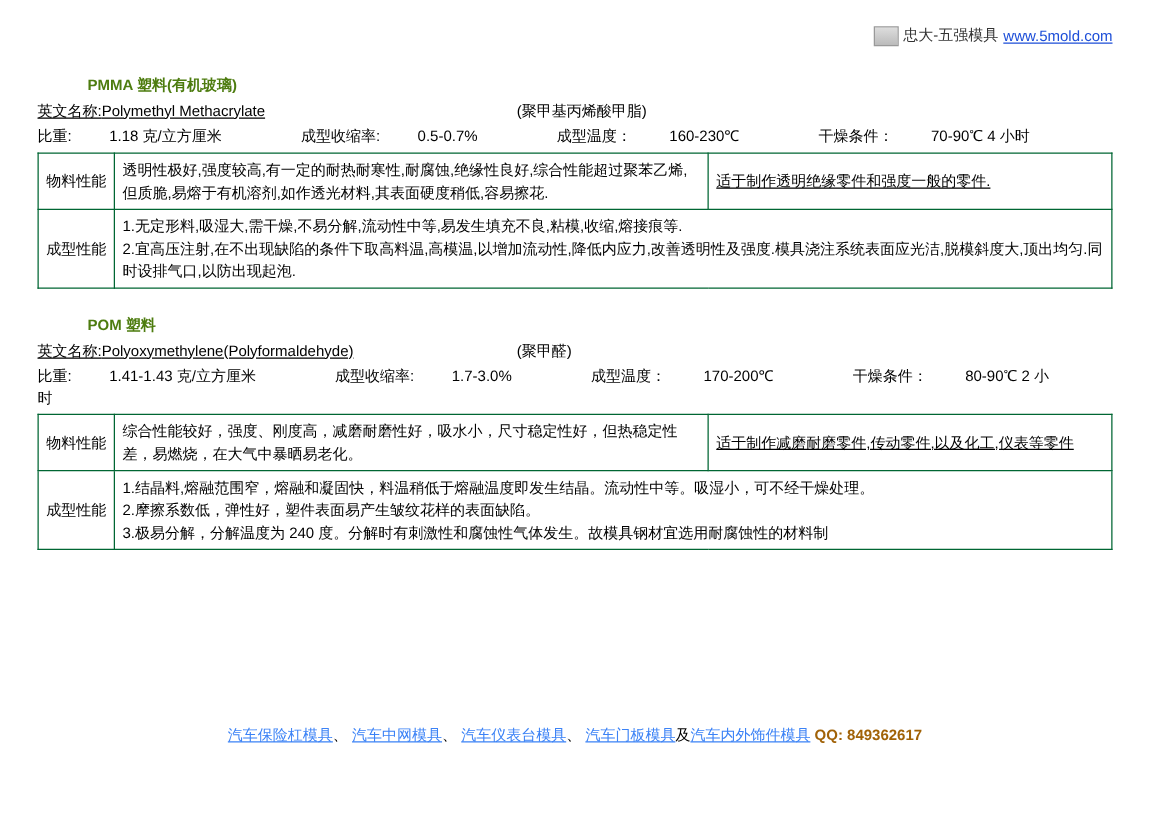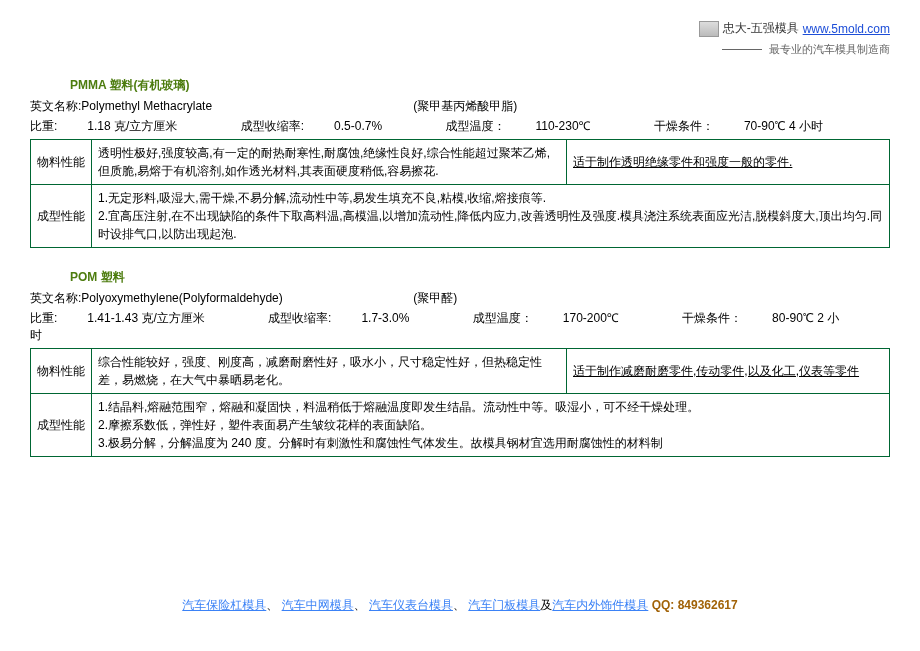--- a/index.html
+++ b/index.html
@@ -51,20 +51,21 @@
       color: #4d7c0f;
       font-weight: bold;
       margin-bottom: 4px;
       padding-left: 40px;
     }
     .info-row {
       margin: 2px 0;
     }
     .label-segment {
       display: inline-block;
+      text-decoration: underline;
     }
     .specs-row {
       margin: 2px 0 4px 0;
     }
     .specs-row span {
       margin-right: 30px;
     }
     table {
       border-collapse: collapse;
       width: 100%;
@@ -102,37 +103,33 @@
   </style>
 </head>
 <body>
 
 <div class="header-right">
   <div class="header-brand">
     <span class="brand-icon"></span>
     <span class="brand-text">忠大-五强模具</span>
     <a href="#" class="brand-link">www.5mold.com</a>
   </div>
-  <div class="brand-subtitle">
-    <span class="brand-dash"></span>
-    <span>最专业的汽车模具制造商</span>
-  </div>
 </div>
 
 <div class="section-title">PMMA 塑料(有机玻璃)</div>
 <div class="info-row">
   <span class="label-segment" style="width:380px;">
     <span>英文名称:</span><span>Polymethyl Methacrylate</span>
   </span>
   <span>(聚甲基丙烯酸甲脂)</span>
 </div>
 <div class="specs-row">
   <span><span>比重:</span><span>1.18 克/立方厘米</span></span>
   <span><span>成型收缩率:</span><span>0.5-0.7%</span></span>
-  <span><span>成型温度：</span><span>110-230℃</span></span>
+  <span><span>成型温度：</span><span>160-230℃</span></span>
   <span><span>干燥条件：</span><span>70-90℃  4 小时</span></span>
 </div>
 <table>
   <tbody>
       <tr>
     <td class="row-header">物料性能</td>
     <td>透明性极好,强度较高,有一定的耐热耐寒性,耐腐蚀,绝缘性良好,综合性能超过聚苯乙烯,但质脆,易熔于有机溶剂,如作透光材料,其表面硬度稍低,容易擦花.</td>
     <td class="use-cell">适于制作透明绝缘零件和强度一般的零件.</td>
   </tr>
   <tr>

